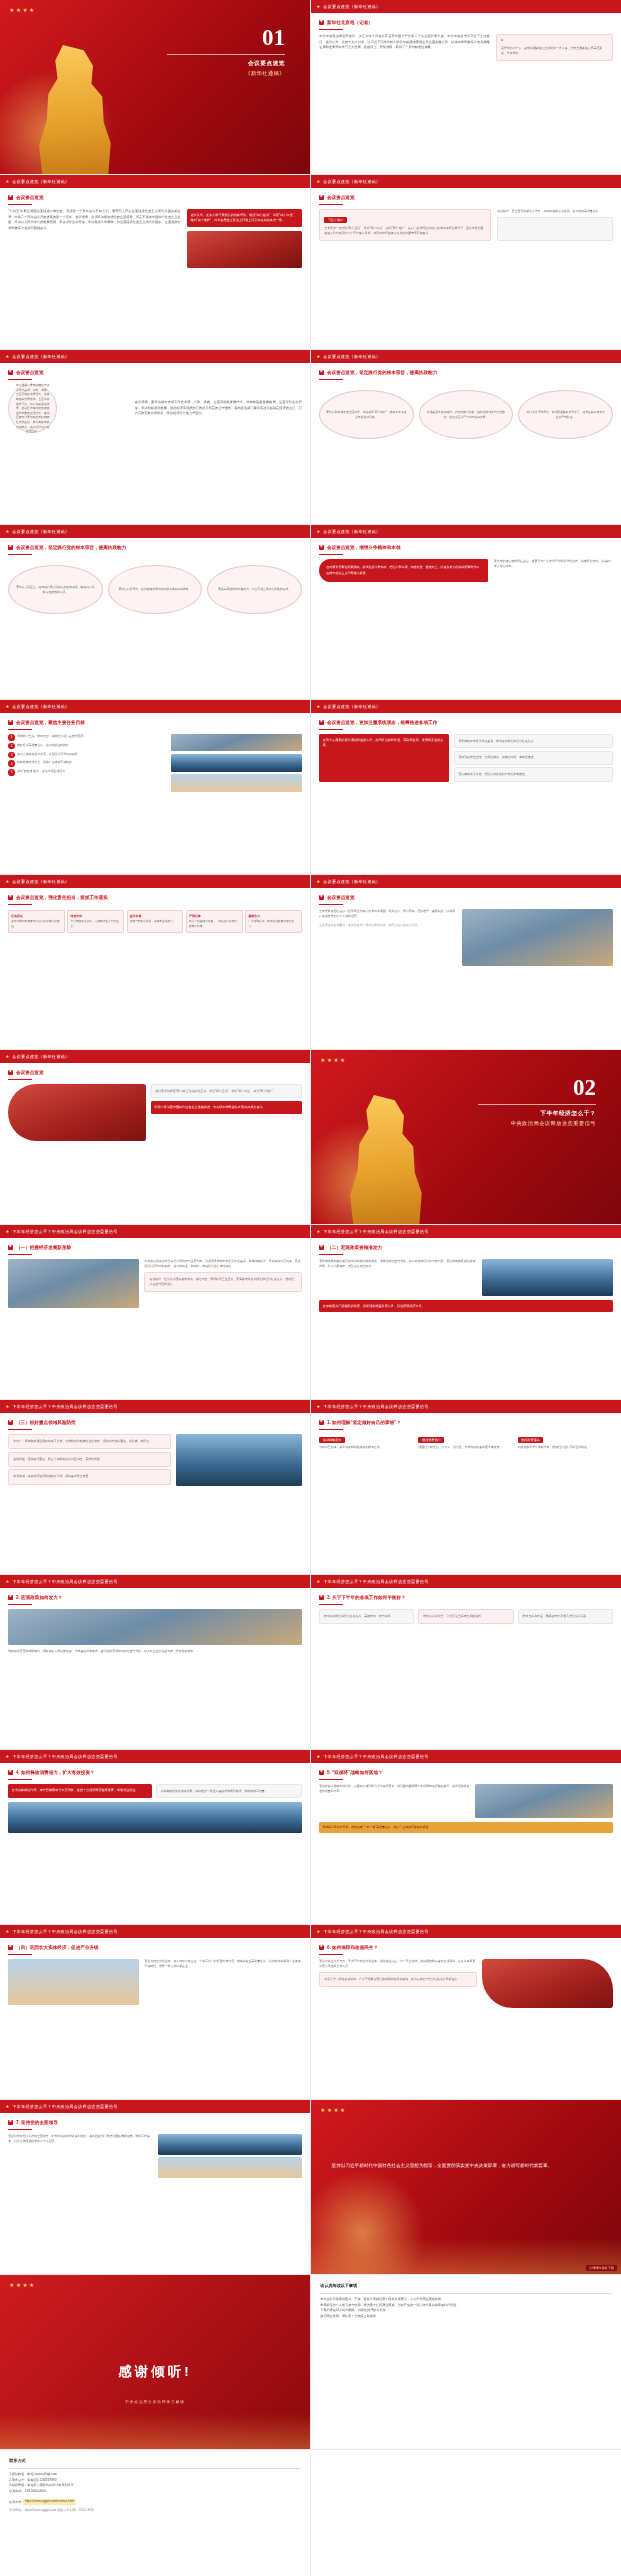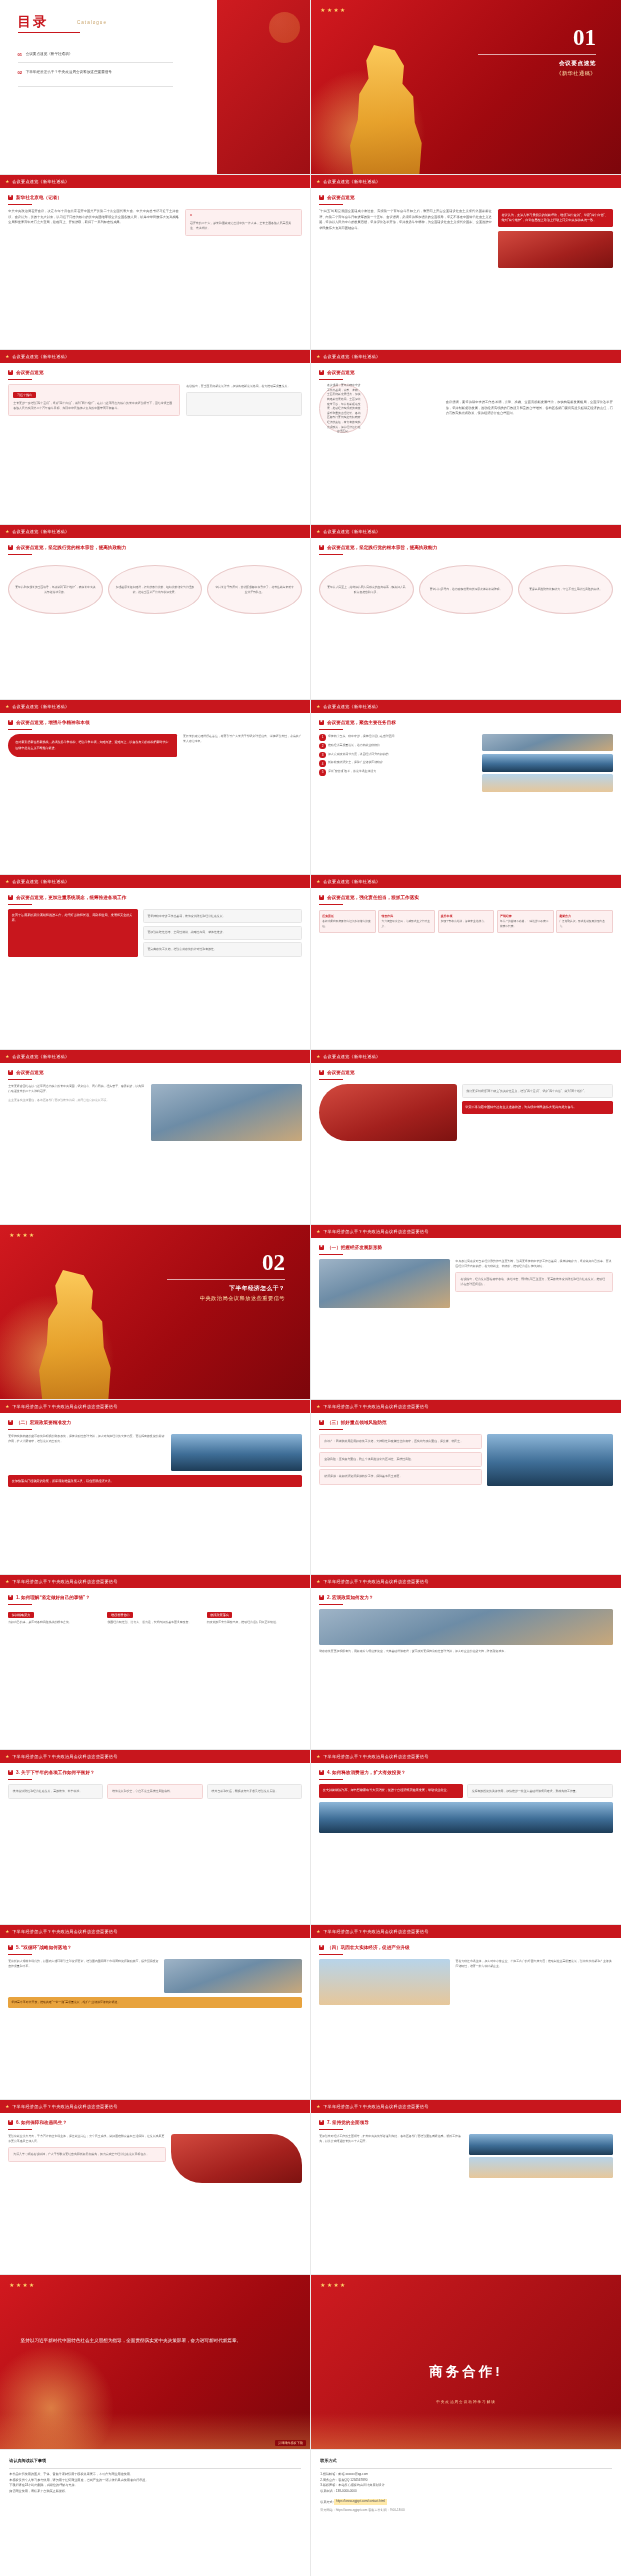--- a/index.html
+++ b/index.html
@@ -118,38 +118,20 @@
   .skyline { position:absolute; left:0; right:0; bottom:0; height:36px;
      background:linear-gradient(180deg,rgba(255,200,120,.0),rgba(255,190,90,.35));}
   .badge-corner { position:absolute; right:4.1px; bottom:3.1px; background:#8d080d; color:#ffd9a8;
      font-size:3.1px; padding:1px 3.1px; border-radius:1px;}
 </style>
 </head>
 <body>
 
 <div class="deck">
 
-  <div class="slide">
-    <div class="cat-left">
-      <div class="cat-title">目录</div>
-      <div class="cat-sub">Catalogue</div>
-      <div class="cat-rule"></div>
-      <div class="cat-item" style="top:52px">
-        <span class="num">01</span>
-        <span class="lbl">会议要点速览《新华社通稿》</span>
-      </div>
-      <div class="cat-line" style="top:62px"></div>
-      <div class="cat-item" style="top:70px">
-        <span class="num">02</span>
-        <span class="lbl">下半年经济怎么干？中央政治局会议释放这些重要信号</span>
-      </div>
-      <div class="cat-line" style="top:86px"></div>
-    </div>
-    <div class="cat-flag"></div>
-  </div>
 
   <div class="slide divider">
     <div class="stars">★★★★</div>
     <div class="lion"></div>
     <div class="div-num">01</div>
     <div class="div-bar"></div>
     <div class="div-t1">会议要点速览</div>
     <div class="div-t2">《新华社通稿》</div>
   </div>
 
@@ -671,21 +653,21 @@
 
   <div class="slide divider">
     <div class="stars">★★★★</div>
     <div style="position:absolute;left:20.6px;top:62px;width:268px;color:#fff;font-size:4.6px;line-height:1.9">坚持以习近平新时代中国特色社会主义思想为指导，全面贯彻落实党中央决策部署，奋力谱写新时代新篇章。</div>
     <div class="skyline"></div>
     <div class="badge-corner">党课课件模板下载</div>
   </div>
 
   <div class="slide thanks">
     <div class="stars">★★★★</div>
-    <div class="big">商务合作!</div>
+    <div class="big">感谢倾听!</div>
     <div class="sub">中央政治局会议精神学习解读</div>
     <div class="skyline"></div>
   </div>
 
   <div class="slide">
     <div class="info-slide">
       <h4>请认真阅读以下事项</h4>
       <div style="height:0.5px;background:#ddd;margin:3.1px 0 4.1px"></div>
       <p>本作品中所使用的图片、字体、音频等素材仅用于模板效果展示，不可作为商业用途使用。</p>
       <p>本模板仅供个人学习参考使用，请勿用于任何商业用途，否则产生的一切法律后果由使用者自行承担。</p>

